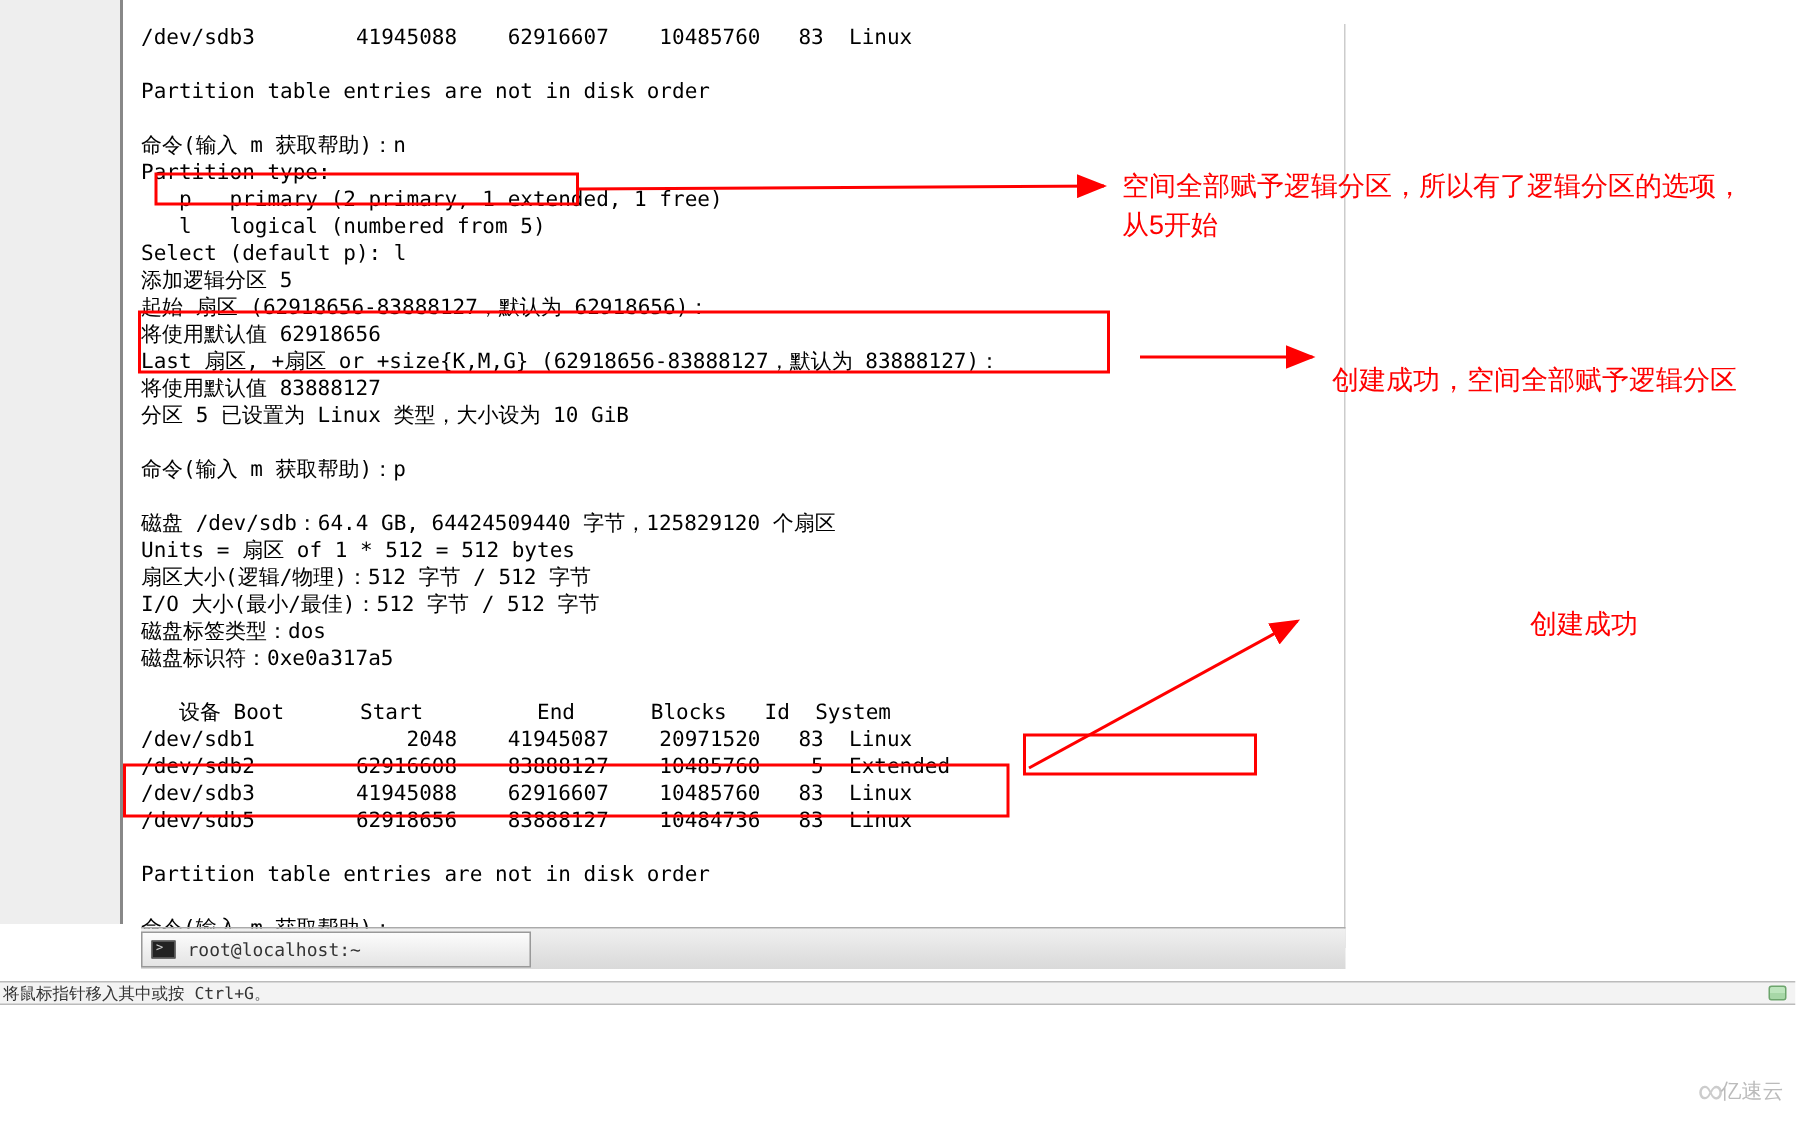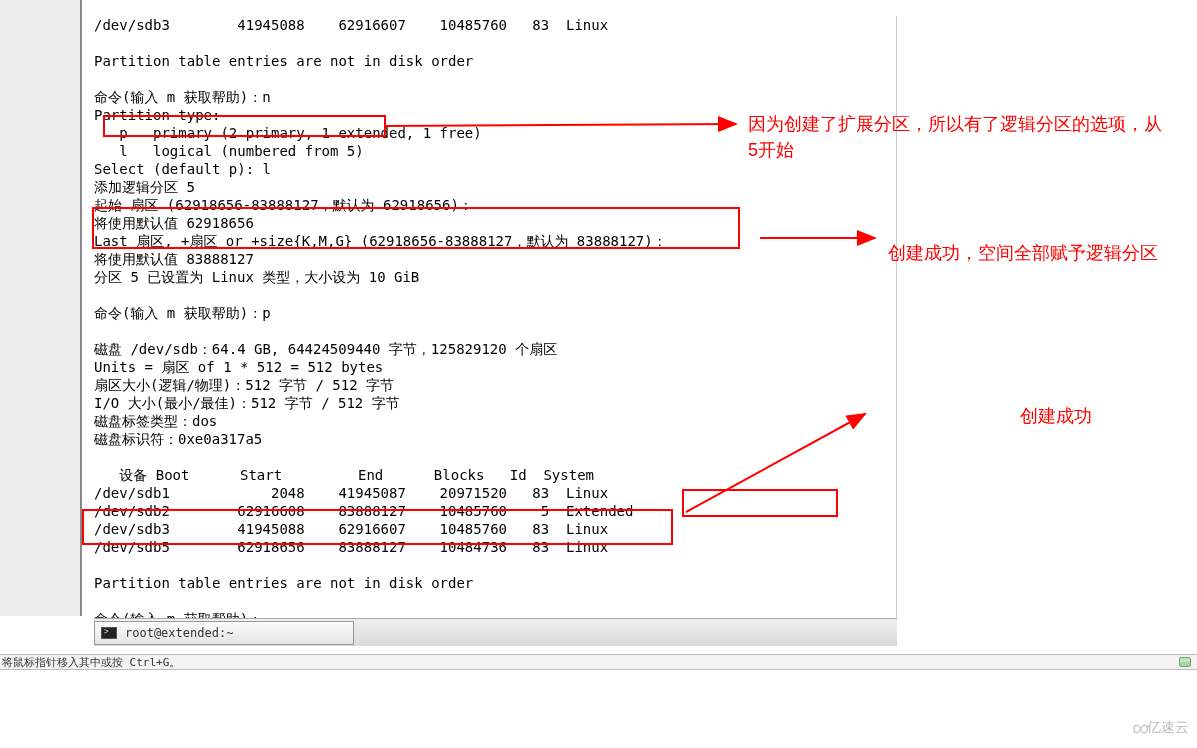--- a/index.html
+++ b/index.html
@@ -208,28 +208,28 @@
 
 <svg class="arrow" style="left:680px; top:402px; width:200px; height:120px;">
   <defs>
       <marker id="ah3" markerWidth="10" markerHeight="8" refX="9" refY="4" orient="auto">
         <polygon points="0 0, 10 4, 0 8" fill="#ff0000"></polygon>
       </marker>
     </defs>
   <line x1="6" y1="110" x2="185" y2="12" stroke="#ff0000" stroke-width="2" marker-end="url(#ah3)"></line>
 </svg>
 
-<div class="annotation anno1">因为创建了扩展分区，所以有了逻辑分区的选项，从5开始</div>
+<div class="annotation anno1">空间全部赋予逻辑分区，所以有了逻辑分区的选项，从5开始</div>
 <div class="annotation anno2">创建成功，空间全部赋予逻辑分区</div>
 <div class="annotation anno3">创建成功</div>
 
 <div class="taskbar">
   <div class="taskbar-item">
     <div class="taskbar-icon"></div>
-    <span>root@extended:~</span>
+    <span>root@localhost:~</span>
   </div>
 </div>
 
 <div class="statusbar">
   <span>将鼠标指针移入其中或按 Ctrl+G。</span>
   <div class="disk-icon" style="margin-right:6px;"></div>
 </div>
 
 <div class="watermark">
   <span class="watermark-logo">∞</span>

